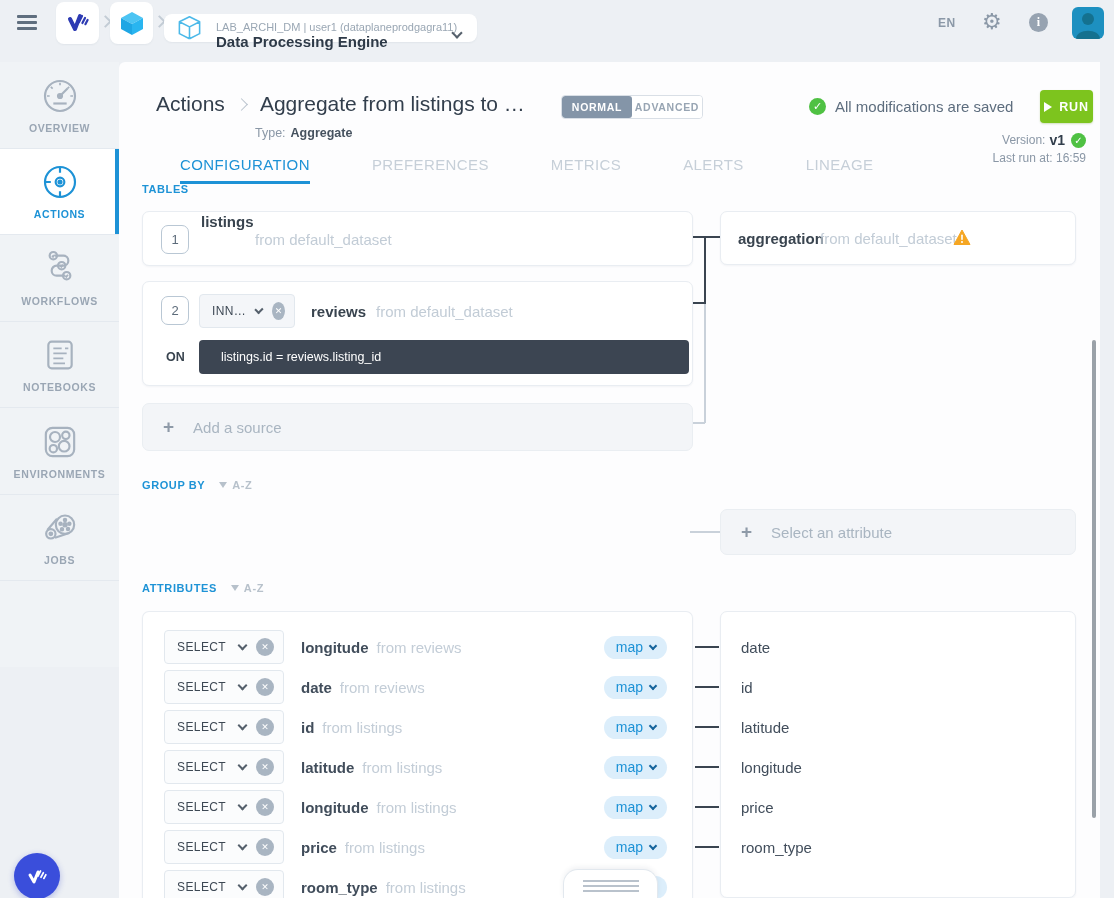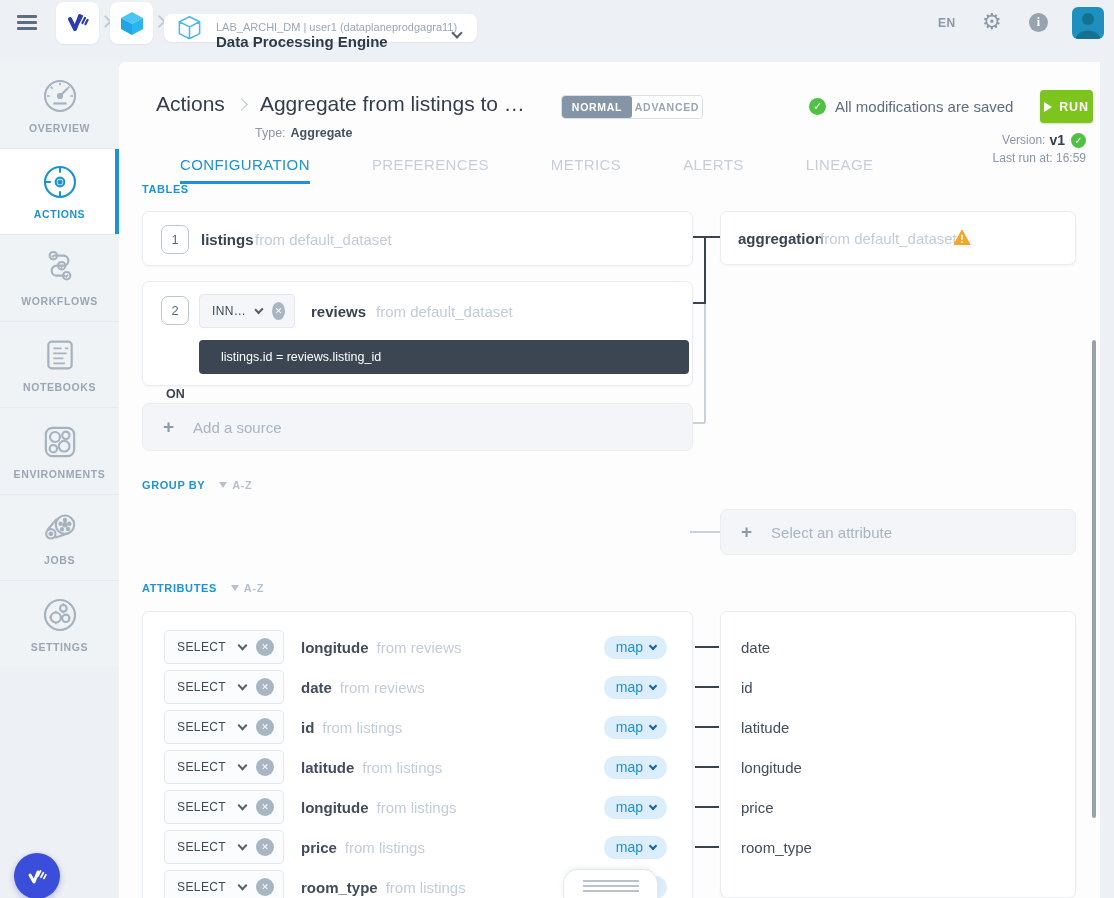--- a/index.html
+++ b/index.html
@@ -241,30 +241,20 @@
           <circle cx="6.5" cy="15.5" r="0.8" fill="#a7b2bf"></circle>
         <circle cx="15" cy="7.2" r="0.7"></circle>
           <circle cx="17.6" cy="9.4" r="0.7"></circle>
           <circle cx="16.8" cy="12.6" r="0.7"></circle>
         <circle cx="13.2" cy="12.8" r="0.7"></circle>
           <circle cx="12.3" cy="9.5" r="0.7"></circle>
       </svg>
       <span class="lbl">JOBS</span>
     </div>
 
-    <div class="side-item" style="border-bottom:none">
-      <svg width="42" height="40" viewBox="0 0 24 24">
-        <circle cx="12" cy="12" r="9"></circle>
-        <circle cx="9.5" cy="13.5" r="3"></circle>
-          <circle cx="15.5" cy="14" r="2.2"></circle>
-          <circle cx="14" cy="8" r="2"></circle>
-        <path d="M9.5 9.5 v1 M9.5 17.5 v-1 M5.5 13.5 h1 M13.5 13.5 h-1 M14 5 v1 M14 11 v-1 M17.8 14 h-1 M12.3 14 h1" stroke-width="1"></path>
-      </svg>
-      <span class="lbl">SETTINGS</span>
-    </div>
   </div>
 
   <div class="main">
 
     <div class="abs title-row">
       <span>Actions</span>
       <span class="title-chev"></span>
       <span>Aggregate from listings to  …</span>
     </div>
     <div class="abs type-row">
@@ -299,34 +289,34 @@
       <span class="tab">ALERTS</span>
       <span class="tab">LINEAGE</span>
     </div>
 
     <div class="abs sec-label" style="left:23px; top:121px;">
       <span>TABLES</span>
     </div>
 
     <div class="abs card" style="left:23px; top:149px; width:551px; height:55px;">
       <div class="num-badge" style="position:absolute; left:18px; top:13px;">1</div>
-      <span class="src-name" style="position:absolute; left:58px; top:19px;">listings</span>
+      <span class="src-name" style="position:absolute; left:58px; top:1px;">listings</span>
       <span class="src-from" style="position:absolute; left:112px; top:19px;">from default_dataset</span>
     </div>
 
     <div class="abs card" style="left:23px; top:219px; width:551px; height:105px;">
       <div class="num-badge" style="position:absolute; left:18px; top:14px;">2</div>
       <div class="dd-box" style="position:absolute; left:56px; top:12px; width:96px; background:#f4f6f9;">
         <span class="dd-lbl">INN…</span>
         <span class="dd-chev"></span>
         <span class="x-circ">✕</span>
       </div>
       <span class="src-name" style="position:absolute; left:168px; top:21px;">reviews</span>
       <span class="src-from" style="position:absolute; left:233px; top:21px;">from default_dataset</span>
-      <span style="position:absolute; left:23px; top:68px; font-size:12.5px; font-weight:bold; color:#39444f;margin-top:37px;">ON</span>
+      <span style="position:absolute; left:23px; top:68px; font-size:12.5px; font-weight:bold; color:#39444f;">ON</span>
       <div class="on-box" style="position:absolute; left:56px; top:58px; width:490px;">
         <span class="txt">listings.id = reviews.listing_id</span>
       </div>
     </div>
 
     <div class="abs ghost-card" style="left:23px; top:341px; width:551px; height:48px;">
       <span class="plus">+</span>
       <span class="txt">Add a source</span>
     </div>
 

